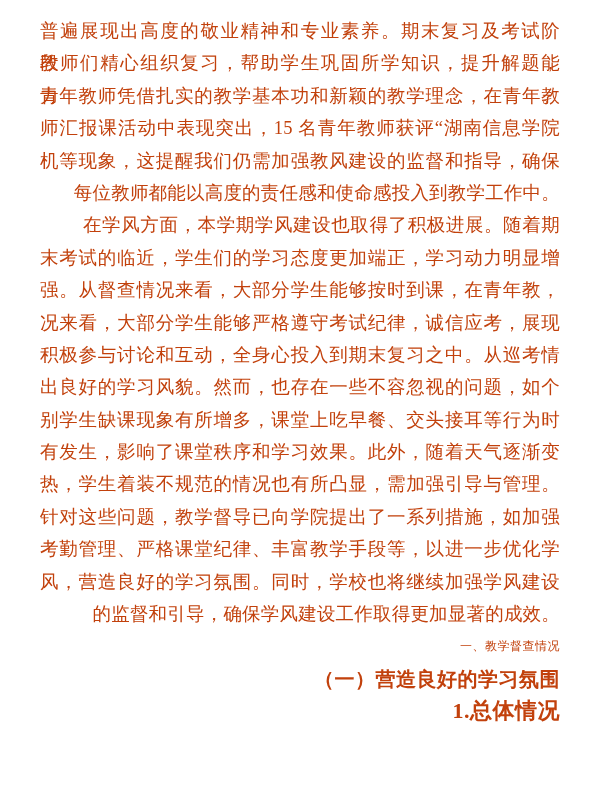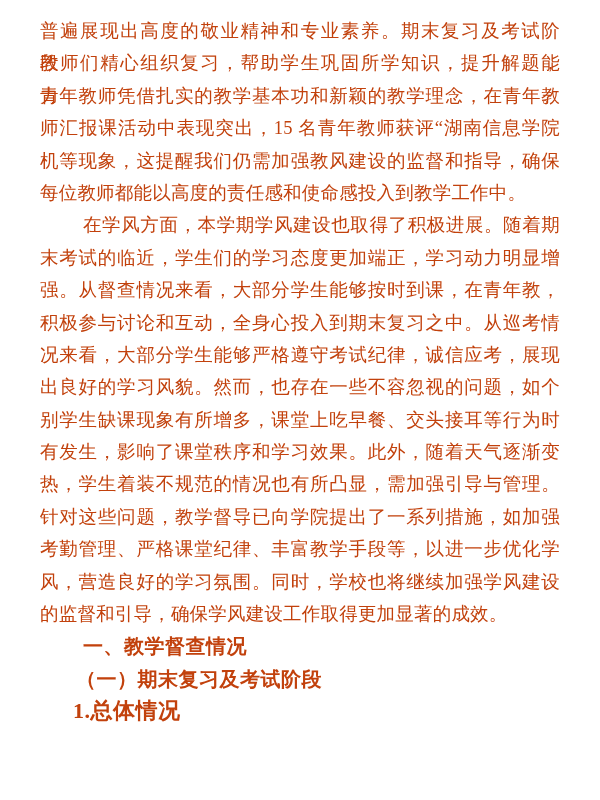--- a/index.html
+++ b/index.html
@@ -19,64 +19,65 @@
     left: 40px; top: 15px;
     width: 520px;
     color: #262626;
   }
   .line {
     height: 32.4px;
     line-height: 32.4px;
     font-size: 18.5px;
     white-space: nowrap;
     letter-spacing: 0.2px;
+    text-align: right;
   }
   
   .line.just {
     white-space: normal;
     text-align: justify;
     text-align-last: justify;
     -moz-text-align-last: justify;
   }
   .line.indent { text-indent: 43px; }
-  .line.h1 { font-weight: 700; font-size: 20px; text-indent: 43px; letter-spacing: 0.5px; }
+  .line.h1 { font-weight: 400; font-size: 12px; text-indent: 43px; letter-spacing: 0.5px; }
   .line.h2 { font-weight: 700; font-size: 20px; text-indent: 36px; letter-spacing: 0.5px; }
   .line.h3 { font-weight: 700; font-size: 22px; text-indent: 33px; letter-spacing: 0.5px; }
 </style>
 </head>
 <body>
 
 <div class="page">
   <div class="doc" style="color: #c2410c;">
       <div>
         <div class="line just">普遍展现出高度的敬业精神和专业素养。期末复习及考试阶段，</div>
         <div class="line just">教师们精心组织复习，帮助学生巩固所学知识，提升解题能力。</div>
         <div class="line just">青年教师凭借扎实的教学基本功和新颖的教学理念，在青年教</div>
         <div class="line just">师汇报课活动中表现突出，15 名青年教师获评“湖南信息学院</div>
         <div class="line just">机等现象，这提醒我们仍需加强教风建设的监督和指导，确保</div>
         <div class="line">每位教师都能以高度的责任感和使命感投入到教学工作中。</div>
       </div>
       <div>
         <div class="line just indent">在学风方面，本学期学风建设也取得了积极进展。随着期</div>
         <div class="line just">末考试的临近，学生们的学习态度更加端正，学习动力明显增</div>
         <div class="line just">强。从督查情况来看，大部分学生能够按时到课，在青年教，</div>
+        <div class="line just">况来看，大部分学生能够严格遵守考试纪律，诚信应考，展现</div>
         <div class="line just">积极参与讨论和互动，全身心投入到期末复习之中。从巡考情</div>
-        <div class="line just">况来看，大部分学生能够严格遵守考试纪律，诚信应考，展现</div>
         <div class="line just">出良好的学习风貌。然而，也存在一些不容忽视的问题，如个</div>
         <div class="line just">别学生缺课现象有所增多，课堂上吃早餐、交头接耳等行为时</div>
         <div class="line just">有发生，影响了课堂秩序和学习效果。此外，随着天气逐渐变</div>
         <div class="line just">热，学生着装不规范的情况也有所凸显，需加强引导与管理。</div>
         <div class="line just">针对这些问题，教学督导已向学院提出了一系列措施，如加强</div>
         <div class="line just">考勤管理、严格课堂纪律、丰富教学手段等，以进一步优化学</div>
         <div class="line just">风，营造良好的学习氛围。同时，学校也将继续加强学风建设</div>
         <div class="line">的监督和引导，确保学风建设工作取得更加显著的成效。</div>
       </div>
       <div>
         <div class="line h1">一、教学督查情况</div>
       </div>
       <div>
-        <div class="line h2">（一）期末复习及考试阶段</div>
+        <div class="line h2">（一）营造良好的学习氛围</div>
       </div>
       <div>
         <div class="line h3">1.总体情况</div>
       </div>
     </div>
 </div>
 
 </body></html>

